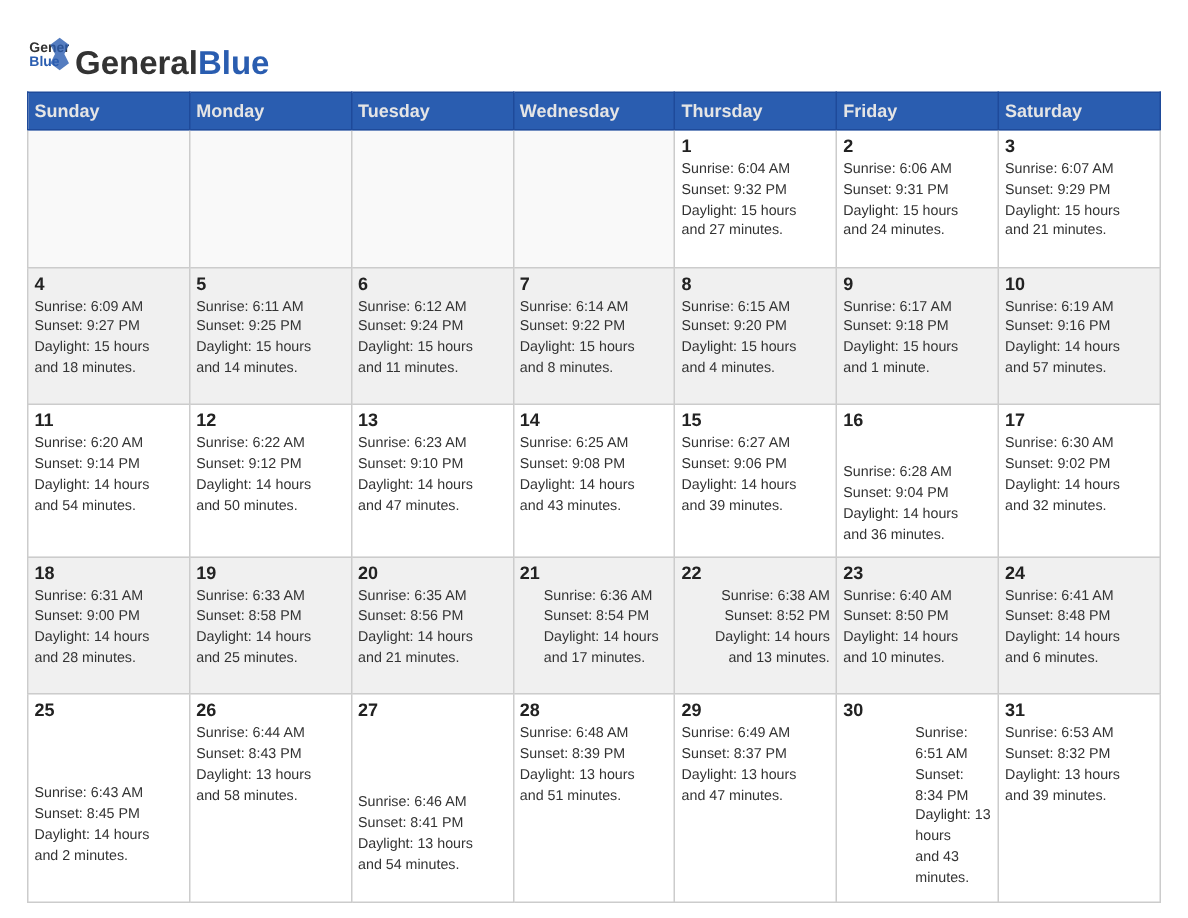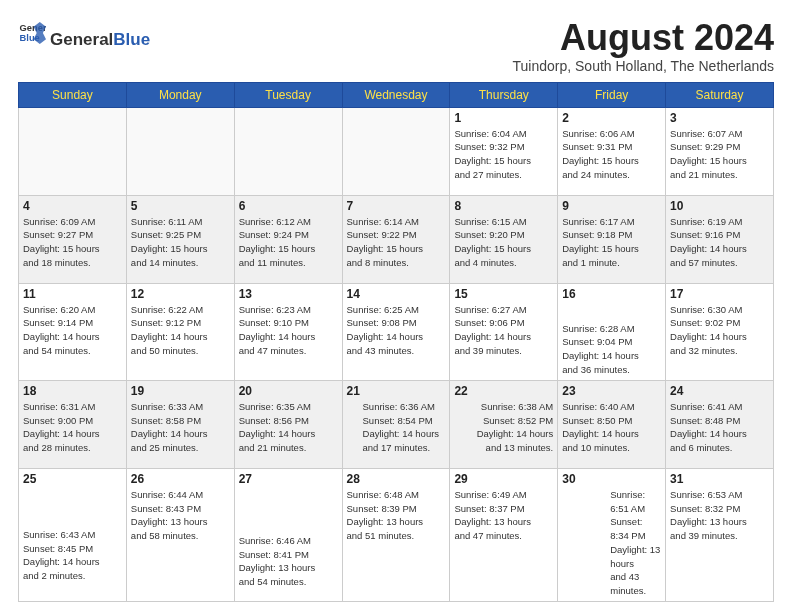--- a/index.html
+++ b/index.html
@@ -22,21 +22,21 @@
       align-items: flex-start;
       justify-content: space-between;
       margin-bottom: 8px;
     }
     .logo {
       display: flex;
       align-items: center;
       gap: 4px;
     }
     .logo-text {
-      font-size: 17px;
+      font-size: 22px;
       font-weight: bold;
       line-height: 1;
       margin-top: 13px;
     }
     .logo-general { color: #333; }
     .logo-blue { color: #2a5db0; }
     .logo-icon {
       width: 28px;
       height: 28px;
     }
@@ -54,25 +54,25 @@
       color: #444;
     }
     .calendar {
       border-collapse: collapse;
       width: 100%;
       flex: 1;
       table-layout: fixed;
     }
     .calendar th {
       background-color: #2a5db0;
-      color: #fde047;
+      color: #e5e5e5;
       font-size: 12px;
-      font-weight: normal;
+      font-weight: bold;
       padding: 5px 4px;
-      text-align: center;
+      text-align: left;
       border: 1px solid #1e4a9a;
     }
     .calendar td {
       border: 1px solid #ccc;
       vertical-align: top;
       padding: 3px 4px;
       font-size: 10px;
       color: #333;
       height: 88px;
       background: #fff;
@@ -105,24 +105,20 @@
       <svg class="logo-icon" viewBox="0 0 36 36">
         <text x="2" y="16" font-size="12" font-weight="bold" fill="#333">General</text>
         <text x="2" y="28" font-size="12" font-weight="bold" fill="#2a5db0">Blue</text>
         <polygon points="28,4 36,10 32,18 36,26 28,32 20,26 24,18 20,10" fill="#2a5db0" opacity="0.8"></polygon>
       </svg>
       <div>
         <div class="logo-text">
           <span class="logo-general">General</span><span class="logo-blue">Blue</span>
         </div>
       </div>
-    </div>
-    <div class="title-section">
-      <div class="month-title">August 2024</div>
-      <div class="location">Tuindorp, South Holland, The Netherlands</div>
     </div>
   </div>
 
   <table class="calendar">
     <thead>
       <tr>
         <th>Sunday</th>
         <th>Monday</th>
         <th>Tuesday</th>
         <th>Wednesday</th>

